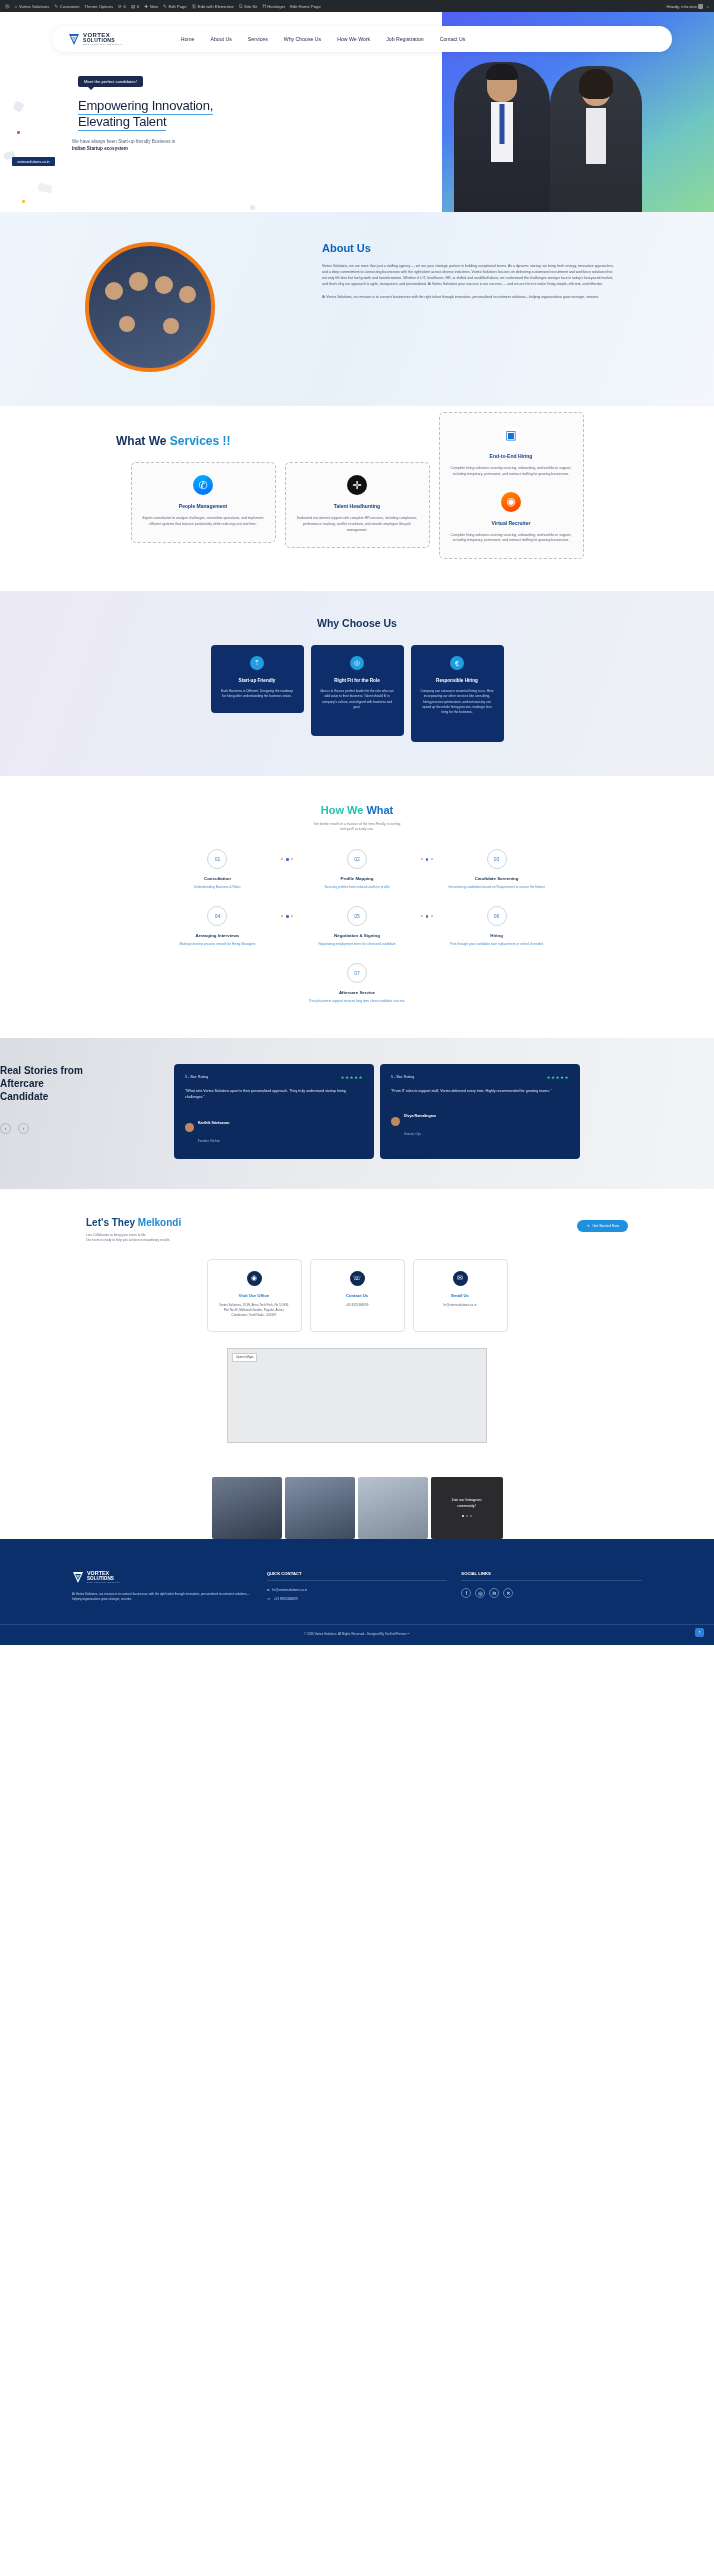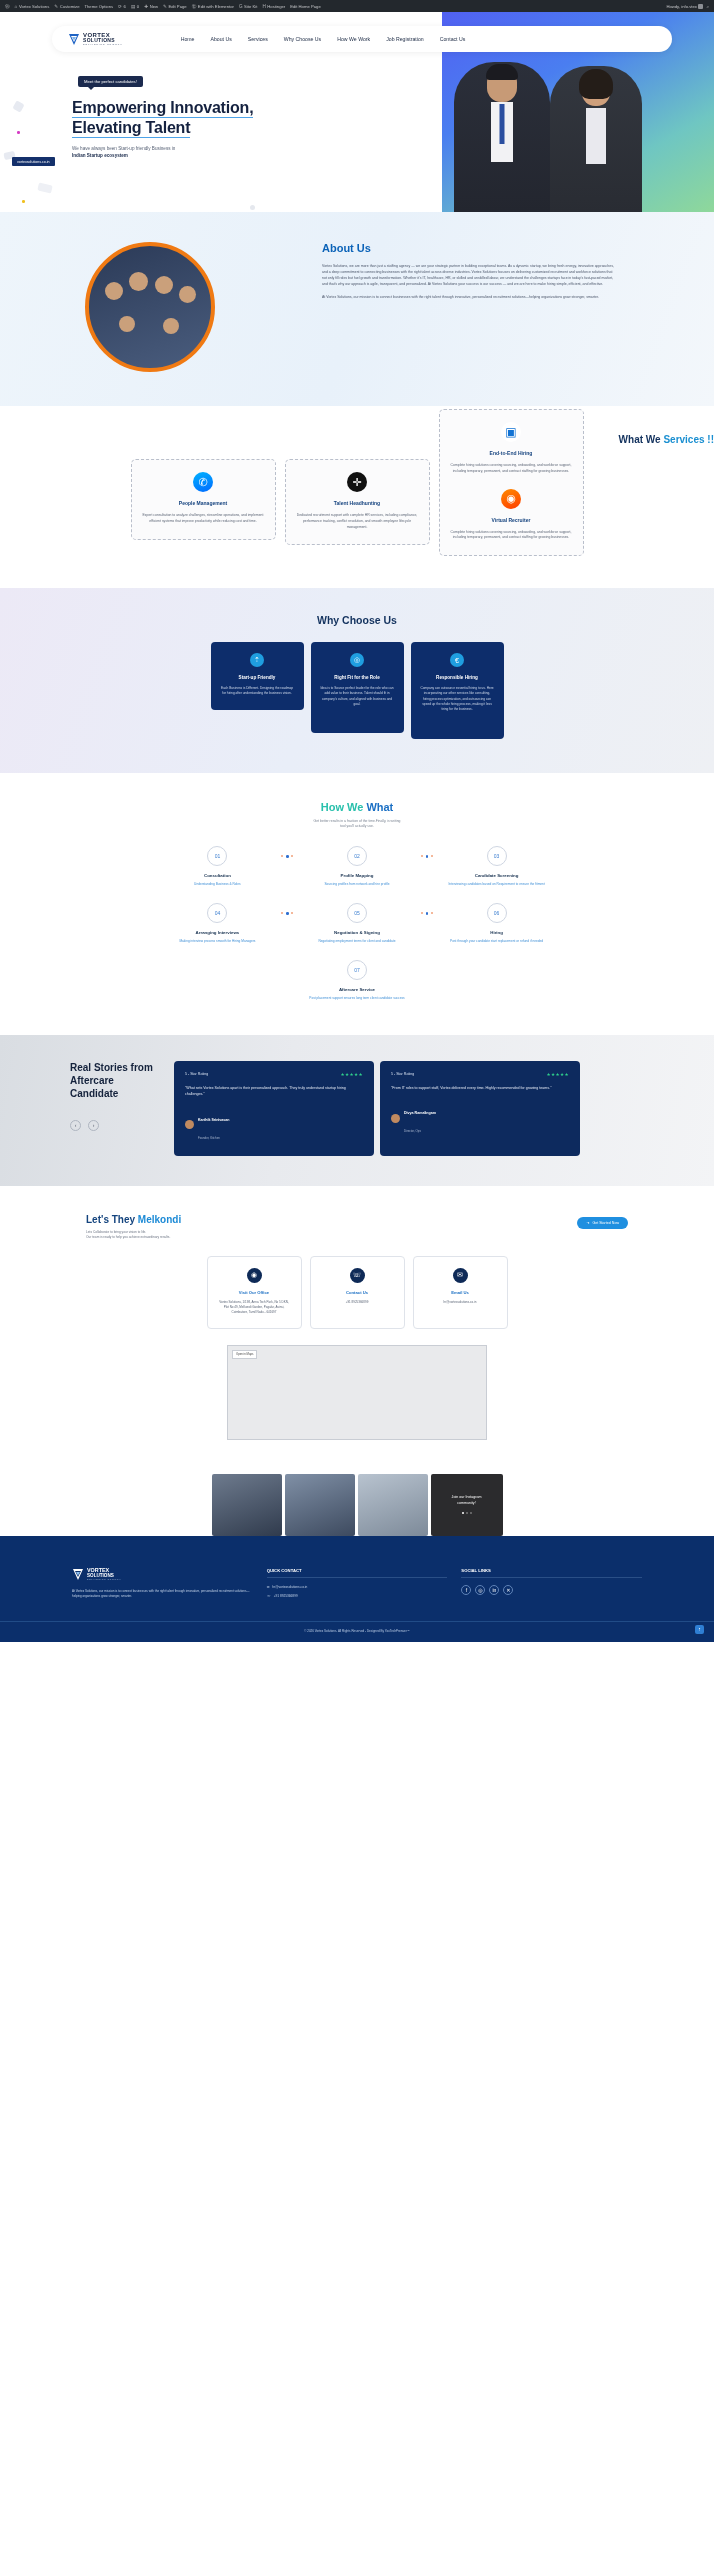--- a/index.html
+++ b/index.html
@@ -37,21 +37,21 @@
   .logo{display:flex;align-items:center;gap:3px;}
   .logo-mark{width:12px;height:13px;}
   .logo-txt{line-height:1;}
   .logo-txt .l1{font-size:6px;font-weight:700;letter-spacing:.4px;color:#13213f;display:block;}
   .logo-txt .l2{font-size:5px;font-weight:700;letter-spacing:.3px;color:#13213f;display:block;}
   .logo-txt .l3{font-size:2.4px;letter-spacing:.8px;color:#5b6780;display:block;margin-top:.5px;}
   .navmenu{display:flex;gap:16px;margin-left:58px;}
   .navmenu a{font-size:5.2px;color:#1d2b45;text-decoration:none;font-weight:500;white-space:nowrap;}
 
   .hero-copy{position:absolute;left:72px;top:86px;width:210px;}
-  .hero-copy h1{font-size:16px;line-height:1.22;color:#152240;font-weight:700;letter-spacing:-.2px;}
+  .hero-copy h1{font-size:13px;line-height:1.22;color:#152240;font-weight:400;letter-spacing:-.2px;margin-left:6px;}
   .hero-copy h1 .und{border-bottom:1.4px solid #4da3e8;padding-bottom:1px;}
   .hero-copy p{margin-top:8px;font-size:4.6px;line-height:1.6;color:#5a6477;}
   .hero-copy p b{color:#223252;}
   .deco{position:absolute;border-radius:2px;background:#e7eaf1;}
   .d1{left:14px;top:90px;width:9px;height:9px;transform:rotate(28deg);}
   .d2{left:4px;top:140px;width:11px;height:7px;transform:rotate(-12deg);}
   .d3{left:38px;top:172px;width:14px;height:8px;transform:rotate(14deg);background:#eef0f5;}
   .dot-pink{position:absolute;left:17px;top:119px;width:2.6px;height:2.6px;border-radius:50%;background:#d63cc4;}
   .dot-y{position:absolute;left:22px;top:188px;width:2.6px;height:2.6px;border-radius:50%;background:#f0c020;}
   .dot-g{position:absolute;left:250px;top:193px;width:5px;height:5px;border-radius:50%;background:#e5e8ee;}
@@ -62,21 +62,21 @@
   .about-circle{width:130px;height:130px;border-radius:50%;border:4px solid #f07a13;overflow:hidden;position:relative;
     background:linear-gradient(160deg,#2b3a57,#4a5d7e);}
   .about-circle .team{position:absolute;inset:0;}
   .about-circle .h{position:absolute;border-radius:50%;background:#caa07b;}
   .about-right{width:296px;}
   .about-right h2{font-size:11px;color:#0b63b8;font-weight:700;margin-bottom:9px;}
   .about-right p{font-size:3.5px;line-height:1.72;color:#4a5569;margin-bottom:7px;}
 
   
   .services{background:#fff;padding:28px 0 32px;position:relative;}
-  .services h2{font-size:10px;font-weight:700;color:#13325e;text-align:right;margin-left:116px;}
+  .services h2{font-size:12px;font-weight:700;color:#13325e;text-align:left;margin-left:116px;}
   .services h2 .blue{color:#1a8fd1;}
   .svc-grid{margin-top:14px;display:flex;gap:9px;justify-content:center;align-items:flex-start;}
   .svc-card{width:145px;border:1px dashed #b9bfcb;border-radius:5px;background:#fbfbfc;padding:12px 11px 14px;text-align:center;}
   .svc-card.raised{margin-top:-50px;}
   .svc-ico{width:20px;height:20px;border-radius:50%;margin:0 auto 8px;display:flex;align-items:center;justify-content:center;color:#fff;font-size:11px;}
   .ico-msg{background:linear-gradient(160deg,#00b2ff,#006aff);}
   .ico-net{background:#111;}
   .ico-rec{background:linear-gradient(160deg,#ff8a00,#ff3d00);}
   .ico-end{background:#ffffff;color:#1273d4;font-size:12px;}
   .svc-card h3{font-size:5px;color:#14427e;font-weight:700;margin-bottom:7px;}
@@ -102,21 +102,21 @@
   .step-num{width:20px;height:20px;border-radius:50%;border:1px solid #cfd6e2;margin:0 auto 7px;
     display:flex;align-items:center;justify-content:center;font-size:5px;color:#3c7fd0;}
   .step h4{font-size:4.4px;color:#16304f;font-weight:700;margin-bottom:4px;}
   .step p{font-size:3.2px;color:#3f8fd6;line-height:1.55;padding:0 10px;}
   .dots{display:flex;gap:2.5px;align-items:center;margin-top:9px;}
   .dots i{width:2px;height:2px;border-radius:50%;background:#f0a07a;display:block;}
   .dots i.mid{background:#2f6fd0;width:2.6px;height:2.6px;}
 
   
   .testi{background:linear-gradient(100deg,#d9dde2 0%,#e8eaee 40%,#f3f4f6 100%);padding:26px 0 30px;display:flex;gap:14px;align-items:flex-start;}
-  .testi-left{width:160px;padding-left:70px;}
+  .testi-left{width:160px;}
   .testi-left h2{font-size:10px;font-weight:700;color:#14223c;line-height:1.3;}
   .testi-arrows{margin-top:20px;display:flex;gap:7px;}
   .t-arrow{width:11px;height:11px;border-radius:50%;border:1px solid #aeb5c0;display:flex;align-items:center;justify-content:center;font-size:5px;color:#5c6472;background:transparent;}
   .testi-cards{display:flex;gap:6px;}
   .t-card{width:200px;background:#0d2a5e;border-radius:4px;padding:11px 11px 13px;color:#fff;}
   .t-head{display:flex;justify-content:space-between;align-items:center;margin-bottom:8px;}
   .t-head .lab{font-size:3.6px;color:#d6e0f0;}
   .t-stars{color:#2fd18c;font-size:4.6px;letter-spacing:.4px;}
   .t-card .quote{font-size:3.6px;line-height:1.75;color:#e3e9f4;margin-bottom:9px;}
   .t-person{display:flex;align-items:center;gap:4px;}

